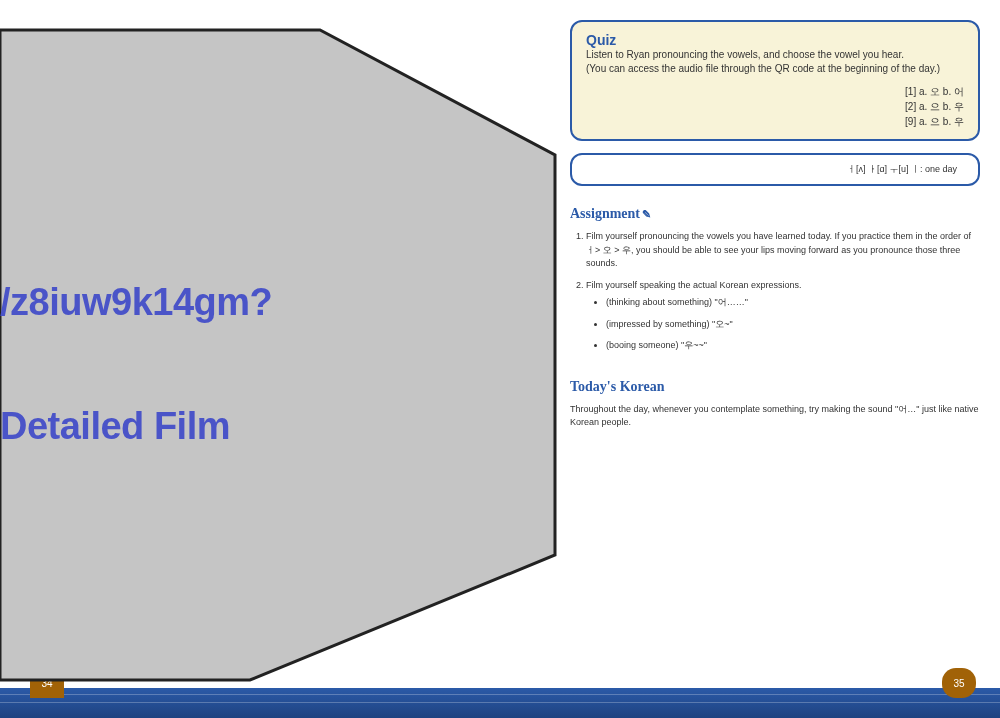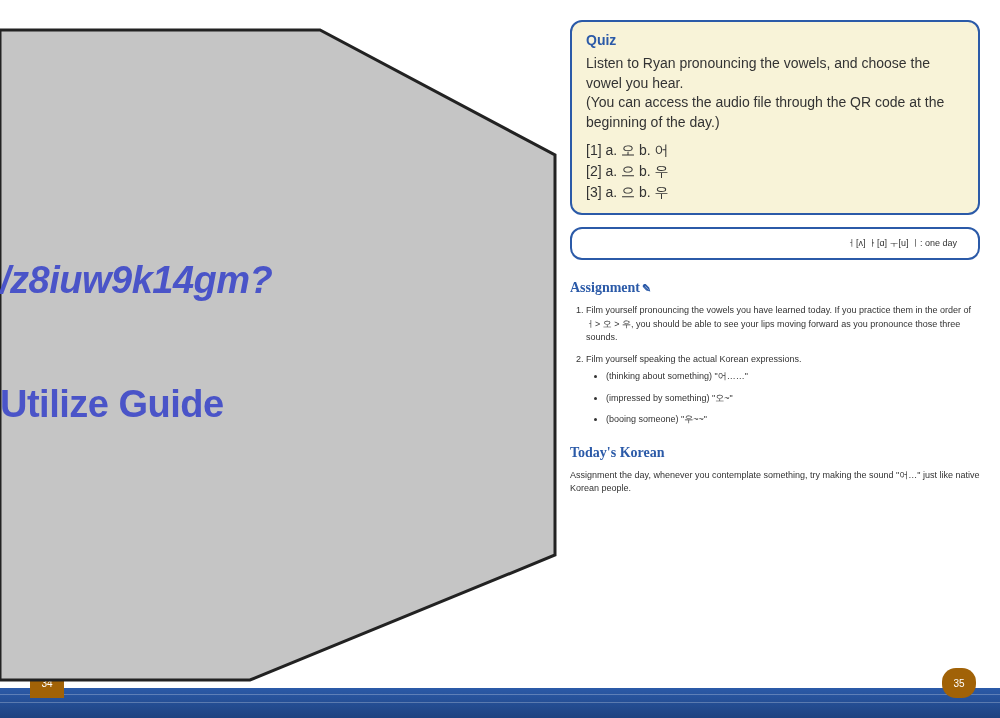--- a/index.html
+++ b/index.html
@@ -24,32 +24,32 @@
   border: 2px solid #2b5aa8;
   border-radius: 12px;
   background: #f8f3d8;
   padding: 10px 14px;
   margin-bottom: 12px;
 }
 .quiz-title {
   color: #2b5aa8;
   font-weight: bold;
   font-size: 14px;
-  margin-bottom: 6px;
 }
 .quiz-text {
-  font-size: 14px;
+  font-size: 10px;
   color: #333;
   line-height: 1.4;
 }
 .quiz-items {
   margin-top: 8px;
-  font-size: 14px;
+  font-size: 10px;
   color: #333;
   line-height: 1.5;
+  text-align: right;
 }
 
 .small-box {
   border: 2px solid #2b5aa8;
   border-radius: 12px;
   background: #fff;
   padding: 8px 21px;
   text-align: right;
   font-size: 9px;
   color: #333;
@@ -67,21 +67,21 @@
   content: "✎";
   font-size: 11px;
   margin-left: 2px;
 }
 
 .assignment-list {
   font-size: 9px;
   color: #333;
   line-height: 1.5;
   padding-left: 16px;
-  margin-bottom: 18px;
+  margin-bottom: 26px;
 }
 .assignment-list li { margin-bottom: 8px; }
 .sub-bullets {
   list-style: disc;
   padding-left: 20px;
   margin-top: 4px;
 }
 
 .mission-text {
   font-size: 9px;
@@ -142,21 +142,21 @@
   left: 0;
   top: 180px;
   width: 400px;
   font-family: "Arial Black", Arial, sans-serif;
   font-weight: 900;
   font-size: 38px;
   line-height: 1.2;
   color: #4a54c8;
   letter-spacing: -0.5px;
 }
-.overlay-text .line2 { margin-top: 78px; font-style: italic; }
+.overlay-text .line2 { margin-top: 100px; }
 .overlay-text .line3 { margin-top: 78px; }
 
 
 .bottom-bar {
   position: absolute;
   left: 0;
   bottom: 0;
   width: 1000px;
   height: 30px;
   background: linear-gradient(#2b5aa8, #1e4280);
@@ -200,51 +200,51 @@
 </div>
 
 <div class="doc-right">
   <div class="quiz-box">
     <div class="quiz-title">Quiz</div>
     <div class="quiz-text">Listen to Ryan pronouncing the vowels, and choose the vowel you hear.</div>
     <div class="quiz-text">(You can access the audio file through the QR code at the beginning of the day.)</div>
     <div class="quiz-items">
       <div>[1] a. 오 b. 어</div>
       <div>[2] a. 으 b. 우</div>
-      <div>[3] a. 으 b. 우</div>
+      <div>[9] a. 으 b. 우</div>
     </div>
   </div>
 
   <div class="small-box">ㅓ[ʌ] ㅏ[ɑ] ㅜ[u] ㅣ: one day</div>
 
   <div class="section-title pencil-icon"><span>Assignment</span></div>
   <ol class="assignment-list">
     <li>Film yourself pronouncing the vowels you have learned today. If you practice them in the order of ㅓ&gt; 오 &gt; 우, you should be able to see your lips moving forward as you pronounce those three sounds.</li>
     <li>
       <span>Film yourself speaking the actual Korean expressions.</span>
       <ul class="sub-bullets">
         <li>(thinking about something) "어……"</li>
         <li>(impressed by something) "오~"</li>
         <li>(booing someone) "우~~"</li>
       </ul>
     </li>
   </ol>
 
   <div class="section-title">Today's Korean</div>
-  <div class="mission-text">Assignment the day, whenever you contemplate something, try making the sound "어…" just like native Korean people.</div>
+  <div class="mission-text">Throughout the day, whenever you contemplate something, try making the sound "어…" just like native Korean people.</div>
 </div>
 
 <div class="doc-left-bottom">…er that lets you feel that you're naturally …you pronounce ㅣ&gt; ㅡ &gt; ㅜ. This way, you can feel …es of your mouth for each vowel.</div>
 
 <div class="bottom-bar"></div>
 <div class="page-btn page-left">34</div>
 <div class="page-btn page-right">35</div>
 
 <div class="overlay">
 <svg viewBox="0 0 560 700" preserveAspectRatio="none">
   <polygon points="0,30 320,30 555,155 555,555 250,680 0,680" fill="#c5c5c5" stroke="#222" stroke-width="3"></polygon>
 </svg>
 </div>
 
 <div class="overlay-text">
   <div class="line2">/z8iuw9k14gm?</div>
-  <div class="line3">Utilize Guide</div>
+  <div class="line3">Detailed Film</div>
 </div>
 
 </body></html>

